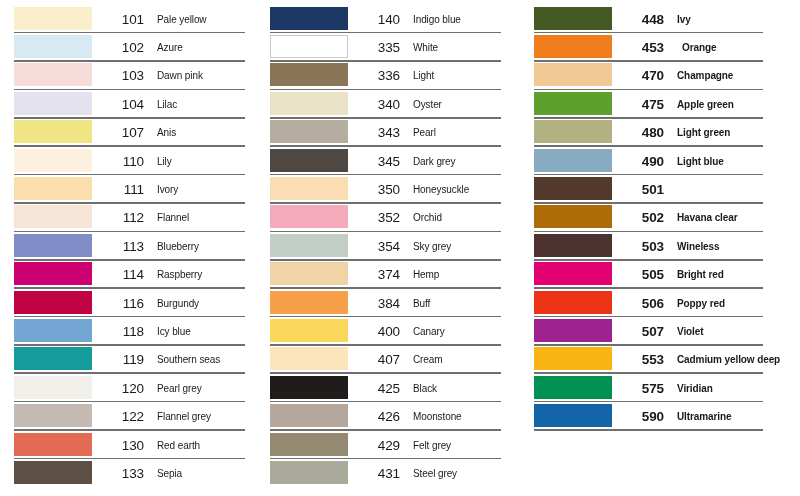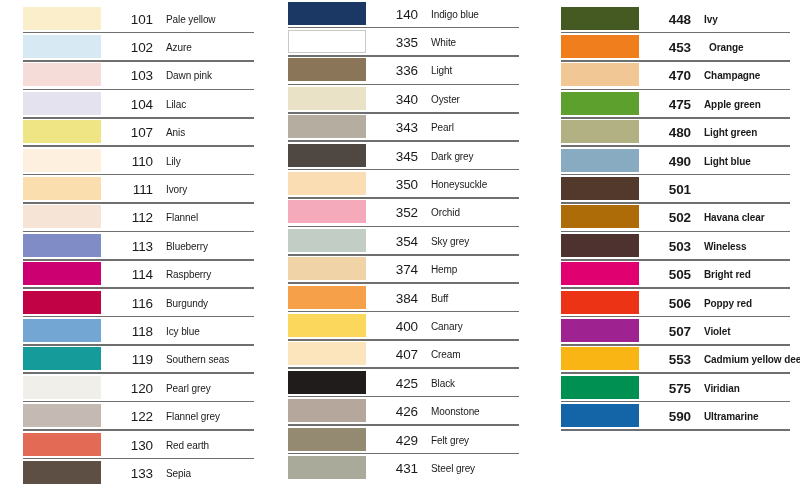--- a/index.html
+++ b/index.html
@@ -19,24 +19,23 @@
     width: 800px;
     height: 496px;
     background: #ffffff;
     display: flex;
     align-items: flex-start;
   }
   .column {
     position: relative;
     flex: 0 0 auto;
     box-sizing: border-box;
-    margin-left: 9px;
   }
   .col-1 { width: 260px; padding-left: 14px; padding-top: 5px; }
-  .col-2 { width: 258px; padding-left: 10px; }
+  .col-2 { width: 258px; padding-left: 10px; padding-top: 5px; }
   .col-3 { width: 282px; padding-left: 16px; padding-top: 5px; font-weight: bold; }
 
   .row {
     position: relative;
     height: 28.4px;
     display: flex;
     align-items: center;
     box-sizing: border-box;
   }
   .row::after {

